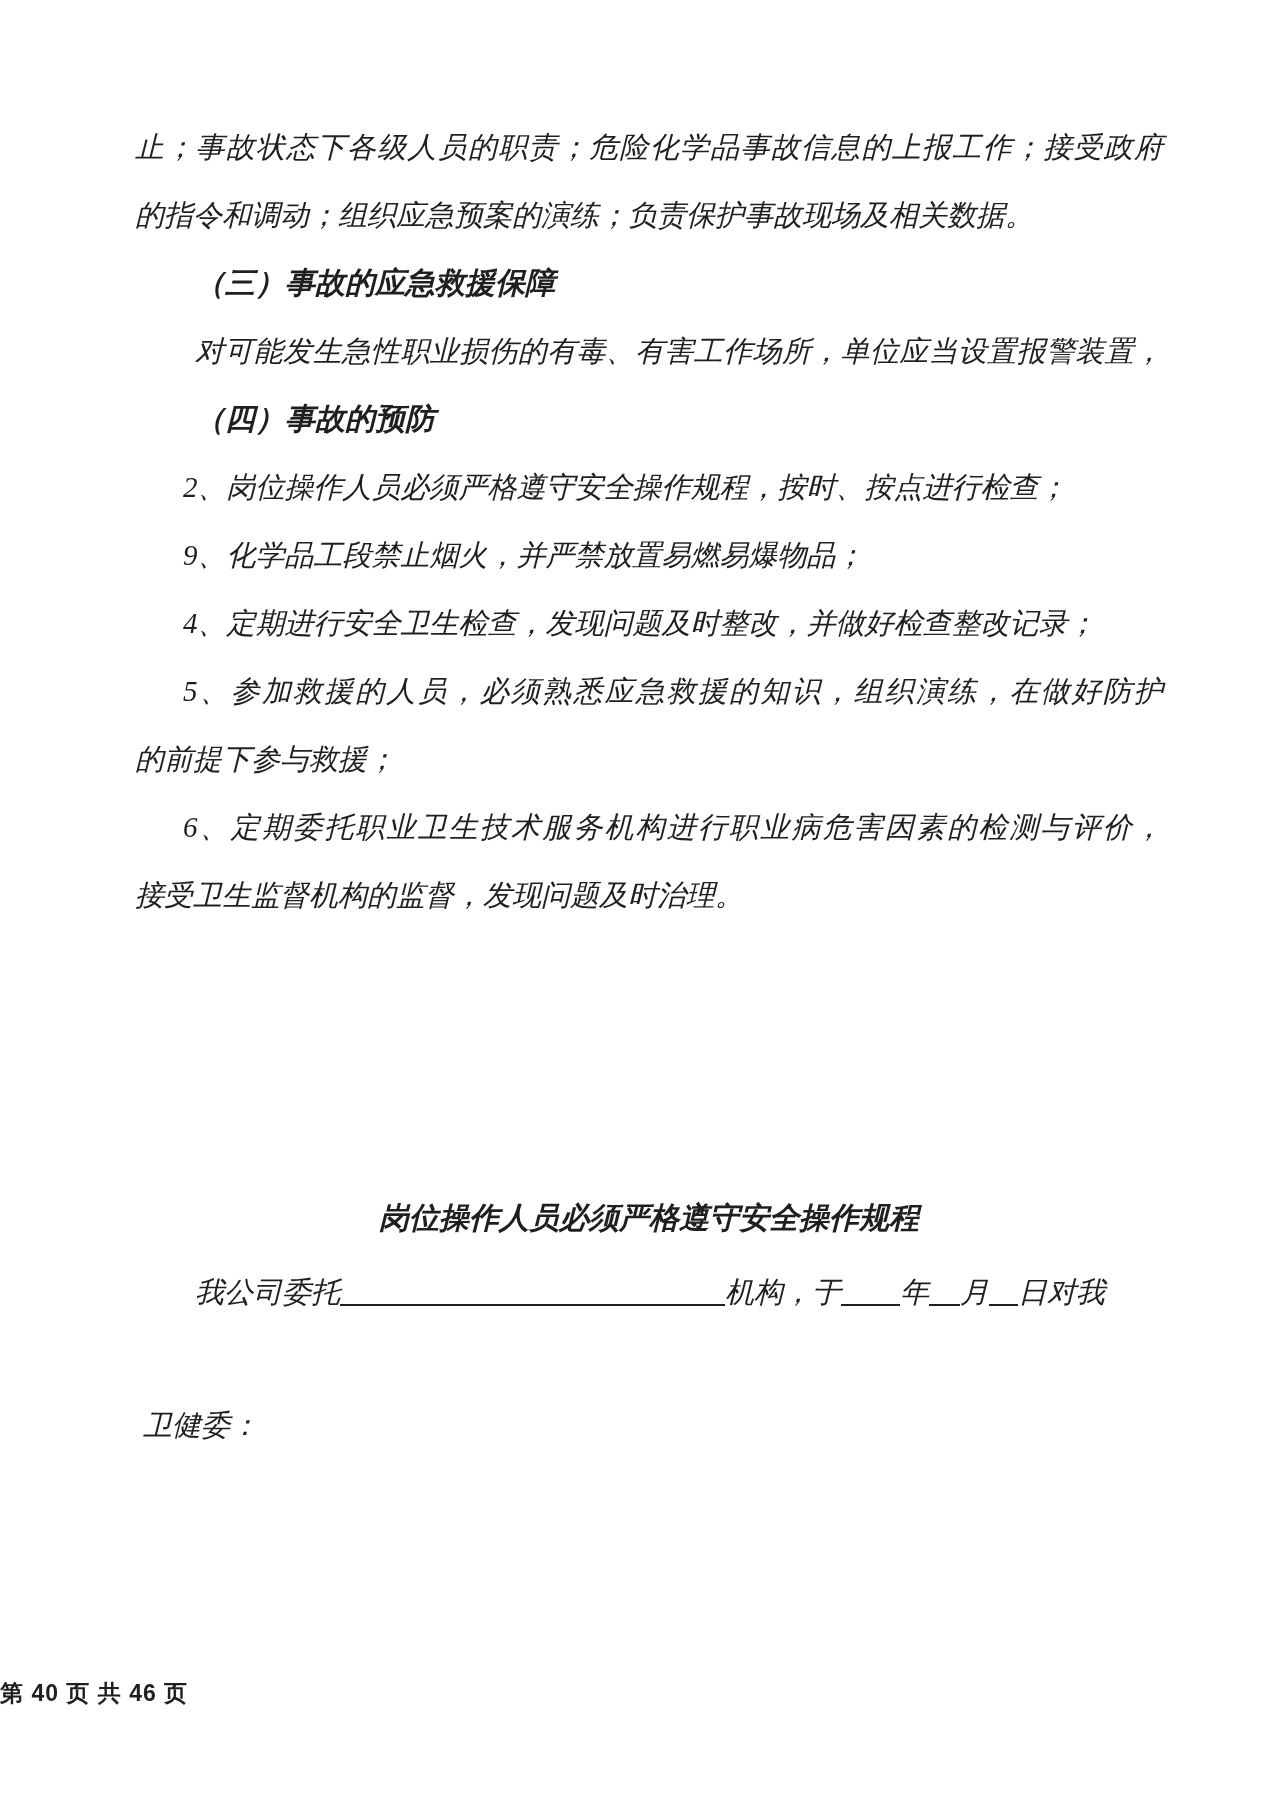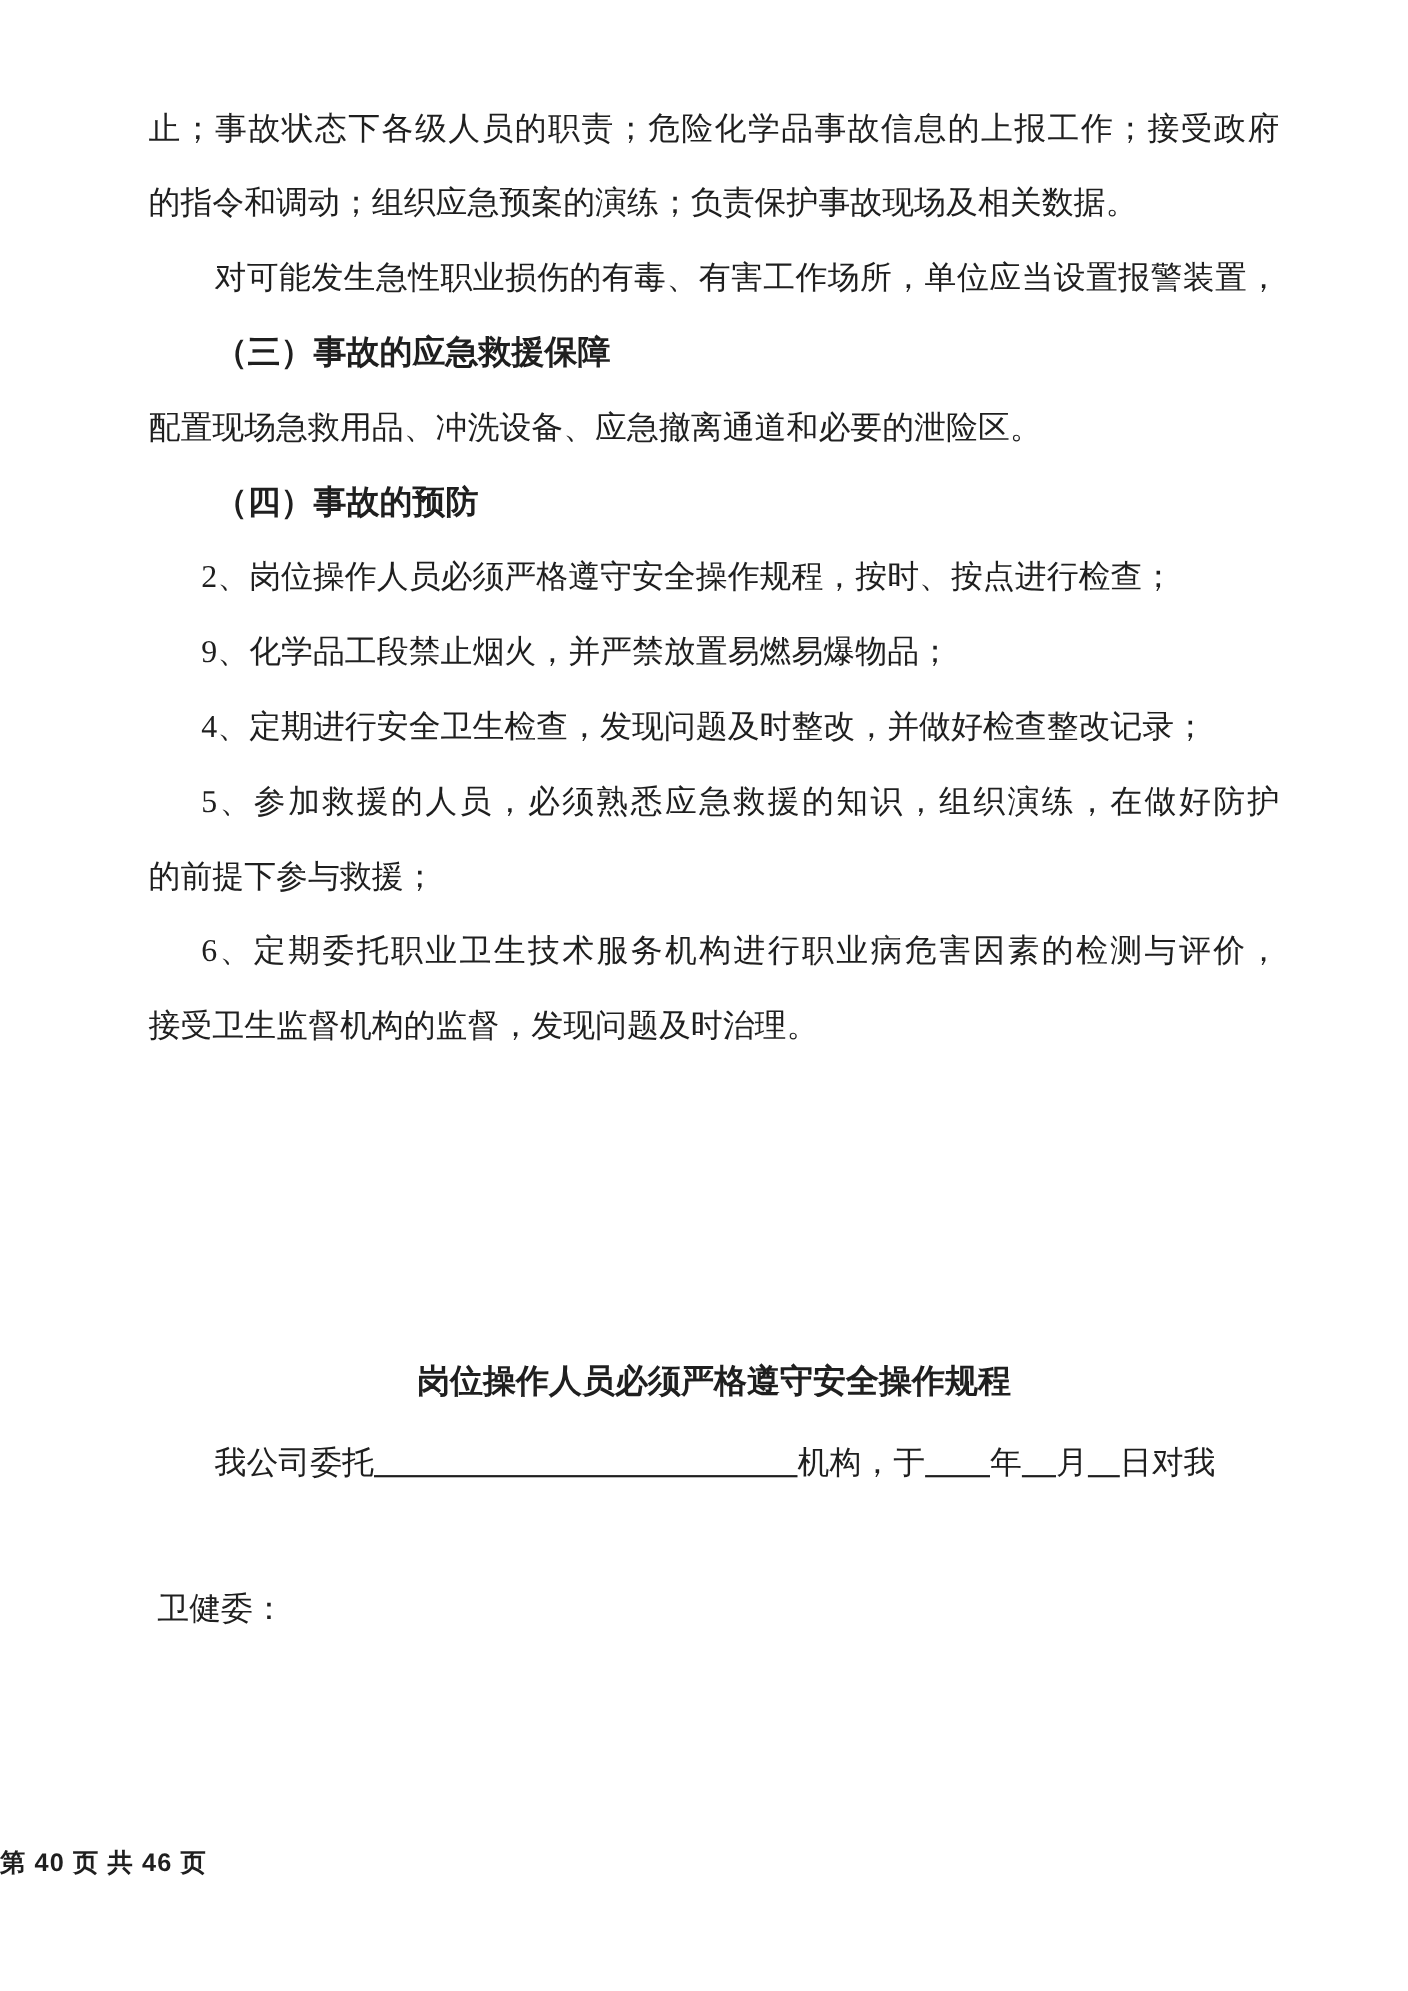--- a/index.html
+++ b/index.html
@@ -6,21 +6,22 @@
   .page {
     position: relative;
     width: 1280px;
     height: 1810px;
     background: #ffffff;
     color: #1f1f1f;
     overflow: hidden;
     font-family: "Liberation Serif", serif;
   }
   .content {
-    padding: 83px 117px 0 135px;
+    padding: 113px 117px 0 135px;
+    font-style: italic;
   }
   .line {
     white-space: nowrap;
     font-size: 29px;
     line-height: 68px;
     height: 68px;
     color: #1f1f1f;
   }
   
   .full {
@@ -75,24 +76,23 @@
 </style>
 </head>
 <body>
 
 <div class="page">
   <div class="content">
 
     <div class="line full">止；事故状态下各级人员的职责；危险化学品事故信息的上报工作；接受政府</div>
     <div class="line">的指令和调动；组织应急预案的演练；负责保护事故现场及相关数据。</div>
 
+    <div class="line heading">（三）事故的应急救援保障</div>
+
     <div class="line full indent-para">对可能发生急性职业损伤的有毒、有害工作场所，单位应当设置报警装置，</div>
-
-    <div class="line heading">（三）事故的应急救援保障</div>
-    <div class="line">配置现场急救用品、冲洗设备、应急撤离通道和必要的泄险区。</div>
 
     <div class="line heading">（四）事故的预防</div>
 
     <div class="line indent-list">2、岗位操作人员必须严格遵守安全操作规程，按时、按点进行检查；</div>
     <div class="line indent-list">9、化学品工段禁止烟火，并严禁放置易燃易爆物品；</div>
     <div class="line indent-list">4、定期进行安全卫生检查，发现问题及时整改，并做好检查整改记录；</div>
     <div class="line full indent-list">5、参加救援的人员，必须熟悉应急救援的知识，组织演练，在做好防护</div>
     <div class="line">的前提下参与救援；</div>
     <div class="line full indent-list">6、定期委托职业卫生技术服务机构进行职业病危害因素的检测与评价，</div>
     <div class="line">接受卫生监督机构的监督，发现问题及时治理。</div>

